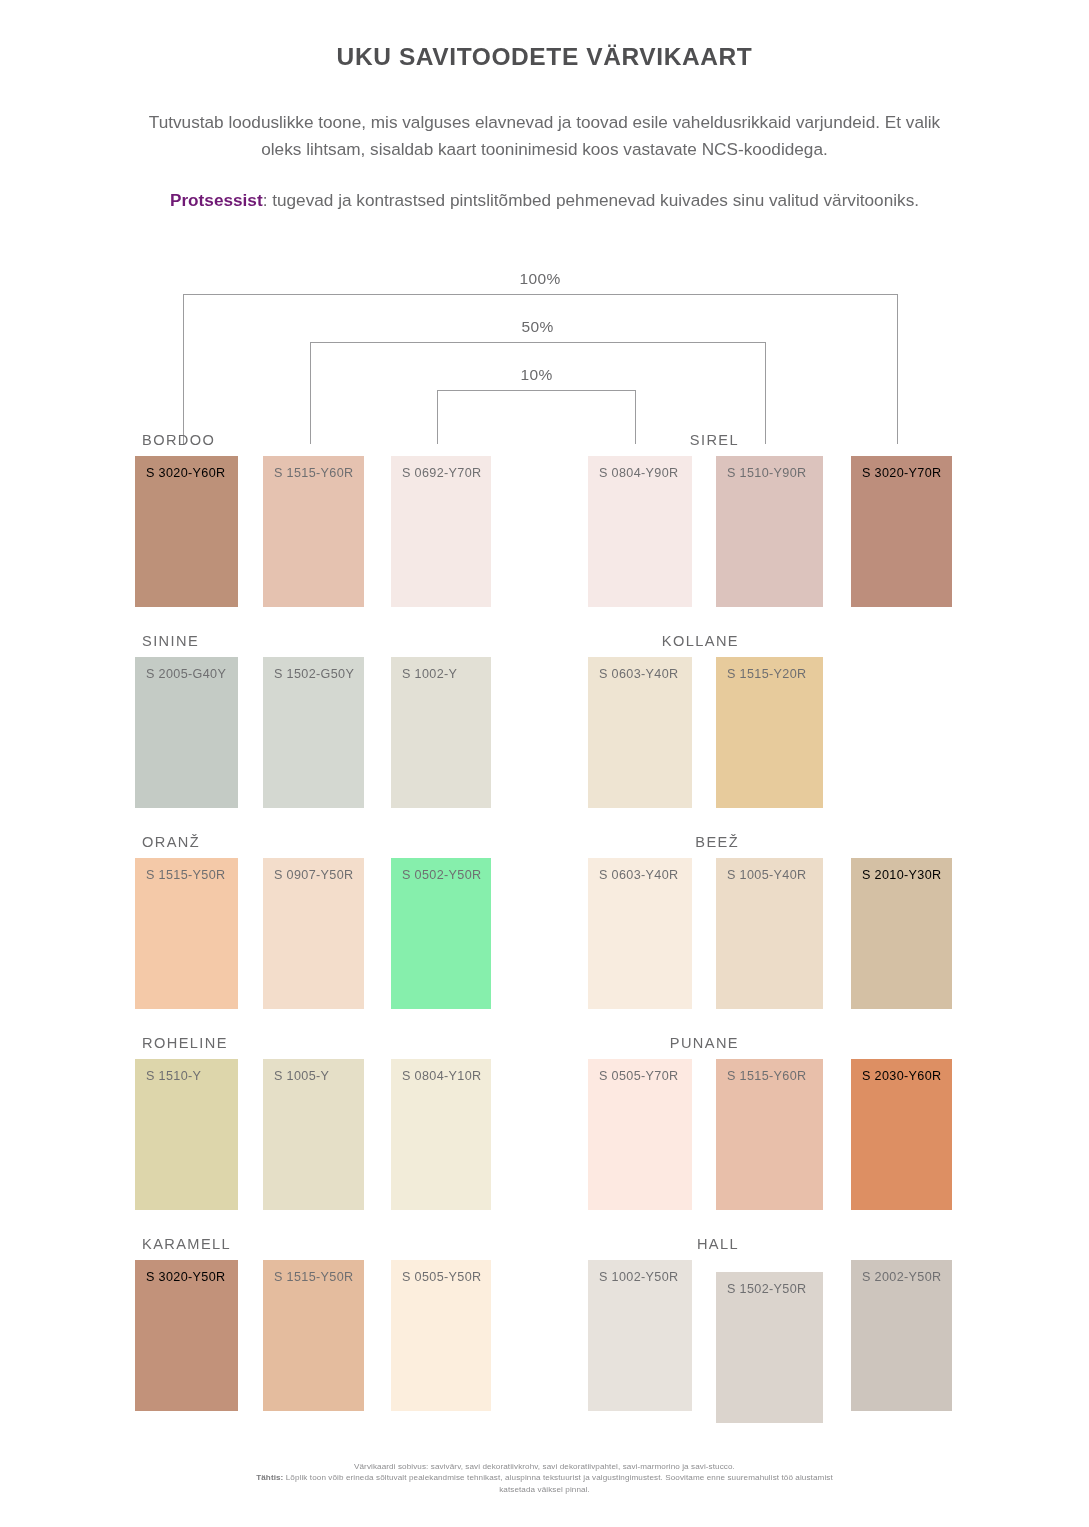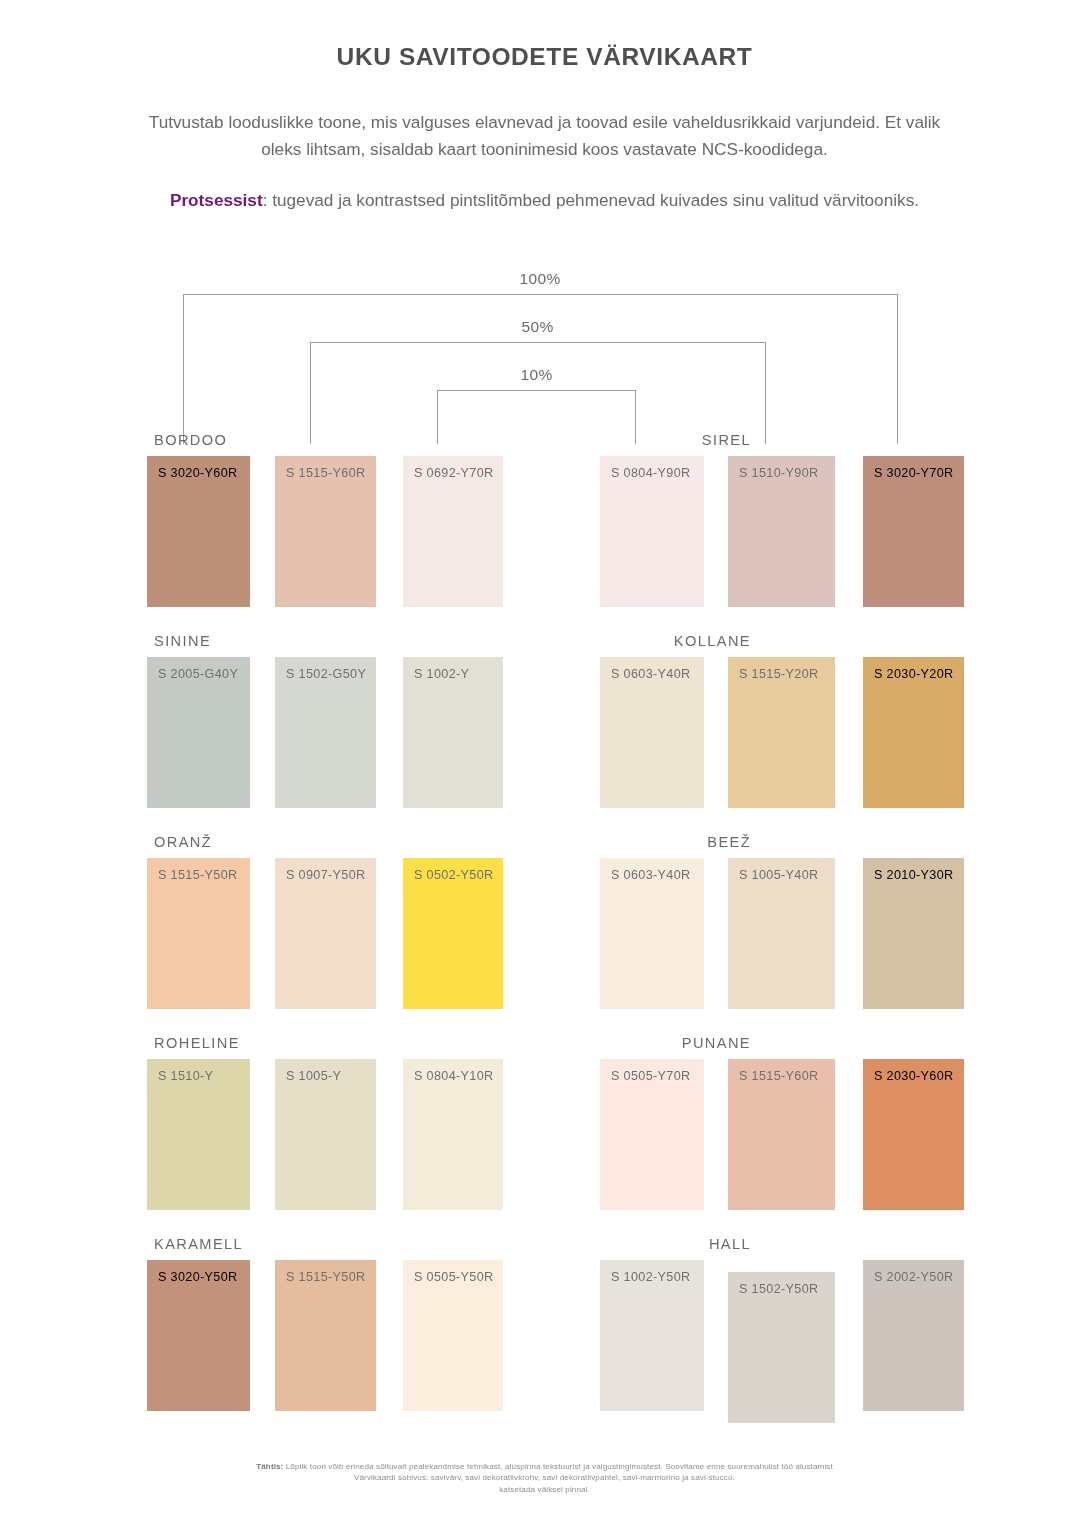--- a/index.html
+++ b/index.html
@@ -59,21 +59,21 @@
   .bk-frame {
     position: absolute;
     border: 1px solid #9c9c9e;
     border-bottom: none;
     box-sizing: border-box;
   }
 
   
   .grid {
     position: absolute;
-    left: 16px;
+    left: 4px;
     top: 432px;
     width: 876px;
   }
   .row {
     position: relative;
     height: 201px;
   }
   .row-head {
     position: absolute;
     top: 0;
@@ -177,34 +177,31 @@
       </div>
       <div class="swatch c3" style="background: rgb(226, 224, 213);">
         <span class="code">S 1002-Y</span>
       </div>
       <div class="swatch c5" style="background: rgb(238, 228, 210);">
         <span class="code">S 0603-Y40R</span>
       </div>
       <div class="swatch c6" style="background: rgb(231, 203, 156);">
         <span class="code">S 1515-Y20R</span>
       </div>
-      <div class="swatch c7 dark" style="background: rgb(217, 171, 104);">
-        <span class="code">S 2030-Y20R</span>
-      </div>
     </div>
     <div class="row">
       <div class="row-head left">ORANŽ</div>
       <div class="row-head right">BEEŽ</div>
       <div class="swatch c1" style="background: rgb(244, 201, 168);">
         <span class="code">S 1515-Y50R</span>
       </div>
       <div class="swatch c2" style="background: rgb(243, 221, 203);">
         <span class="code">S 0907-Y50R</span>
       </div>
-      <div class="swatch c3" style="background: #fde047; padding-left: 37px;">
+      <div class="swatch c3" style="background: #86efac; padding-left: 37px;">
         <span class="code">S 0502-Y50R</span>
       </div>
       <div class="swatch c5" style="background: rgb(248, 236, 223);">
         <span class="code">S 0603-Y40R</span>
       </div>
       <div class="swatch c6" style="background: rgb(236, 220, 200);">
         <span class="code">S 1005-Y40R</span>
       </div>
       <div class="swatch c7 dark" style="background: rgb(212, 192, 164);">
         <span class="code">S 2010-Y30R</span>
@@ -250,16 +247,16 @@
       <div class="swatch c6" style="background: rgb(219, 212, 205); margin-top: 12px;">
         <span class="code">S 1502-Y50R</span>
       </div>
       <div class="swatch c7" style="background: rgb(205, 197, 189);">
         <span class="code">S 2002-Y50R</span>
       </div>
     </div>
   </div>
 
 <div class="footer">
+  <div>Värvikaardi sobivus: savivärv, savi dekoratiivkrohv, savi dekoratiivpahtel, savi-marmorino ja savi-stucco.</div>
   <div><b>Tähtis:</b><span> Lõplik toon võib erineda sõltuvalt pealekandmise tehnikast, aluspinna tekstuurist ja valgustingimustest. Soovitame enne suuremahulist töö alustamist</span></div>
-  <div>Värvikaardi sobivus: savivärv, savi dekoratiivkrohv, savi dekoratiivpahtel, savi-marmorino ja savi-stucco.</div>
   <div>katsetada väiksel pinnal.</div>
 </div>
 
 </body></html>

